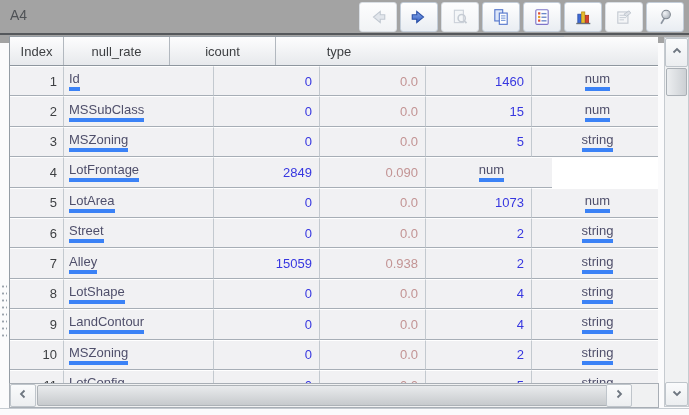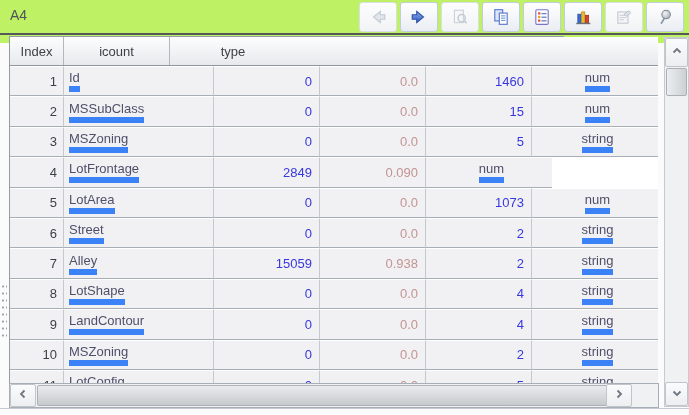--- a/index.html
+++ b/index.html
@@ -5,21 +5,21 @@
   * { margin:0; padding:0; box-sizing:border-box; }
   html,body { background:#ffffff; }
   body { font-family:"Liberation Sans", sans-serif; }
   .app {
     position:relative; width:689px; height:415px;
     background:#fbfbfc; overflow:hidden;
   }
   
   .toolbar {
     position:absolute; left:0; top:0; width:689px; height:43px;
-    background:#bef264;
+    background:#a3a3a3;
   }
   .toolbar-sep {
     position:absolute; left:0; top:33px; width:689px; height:2px;
     background:#55585c;
   }
   .pane-title {
     position:absolute; left:10px; top:7px;
     font-size:14px; color:#4f5256;
   }
   .tb-btn {
@@ -73,21 +73,21 @@
   .c-nullno{ width:106px; justify-content:flex-end; padding-right:7px; }
   .c-rate  { width:106px; justify-content:flex-end; padding-right:7px; }
   .c-icount{ width:106px; justify-content:flex-end; padding-right:7px; }
   .c-type  { width:126px; justify-content:center; padding-left:5px; }
   .h-index { width:54px; } .h-col { width:150px; } .h-nullno { width:106px; }
   .h-rate { width:106px; } .h-icount { width:106px; } .h-type { width:126px; }
   .num  { color:#3737e0; }
   .rate { color:#c39494; }
   .link {
     color:#4f4f6b;
-    border-bottom:6px solid #3b82f6;
+    border-bottom:4px solid #3b82f6;
     padding-bottom:1px;
     cursor:pointer;
   }
   
   .vscroll {
     position:absolute; left:664px; top:37px; width:25px; height:370px;
     background:#f0f1f2; border:1px solid #c6cbd0;
   }
   .hscroll {
     position:absolute; left:9px; top:383px; width:650px; height:25px;
@@ -228,20 +228,21 @@
       </span>
     </button>
   </div>
   <div class="toolbar-sep"></div>
 
   <div class="grip-dots"></div>
 
   <div class="grid-wrap">
     <div class="grid-header">
       <div class="hcell h-index">Index</div>
+      <div class="hcell h-rate">null_rate</div>
       <div class="hcell h-icount">icount</div>
       <div class="hcell h-type">type</div>
     </div>
     <div class="grid-body">
     <div class="grid-row">
       <div class="cell c-index">1</div>
       <div class="cell c-col">
         <span class="link">Id</span>
       </div>
       <div class="cell c-nullno num">0</div>

